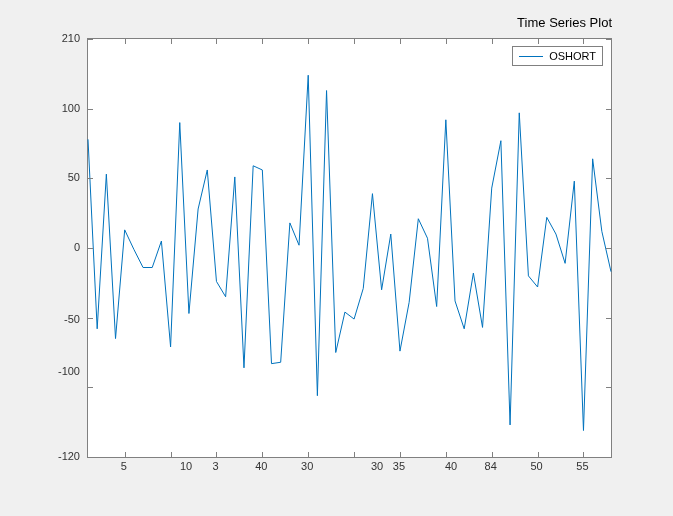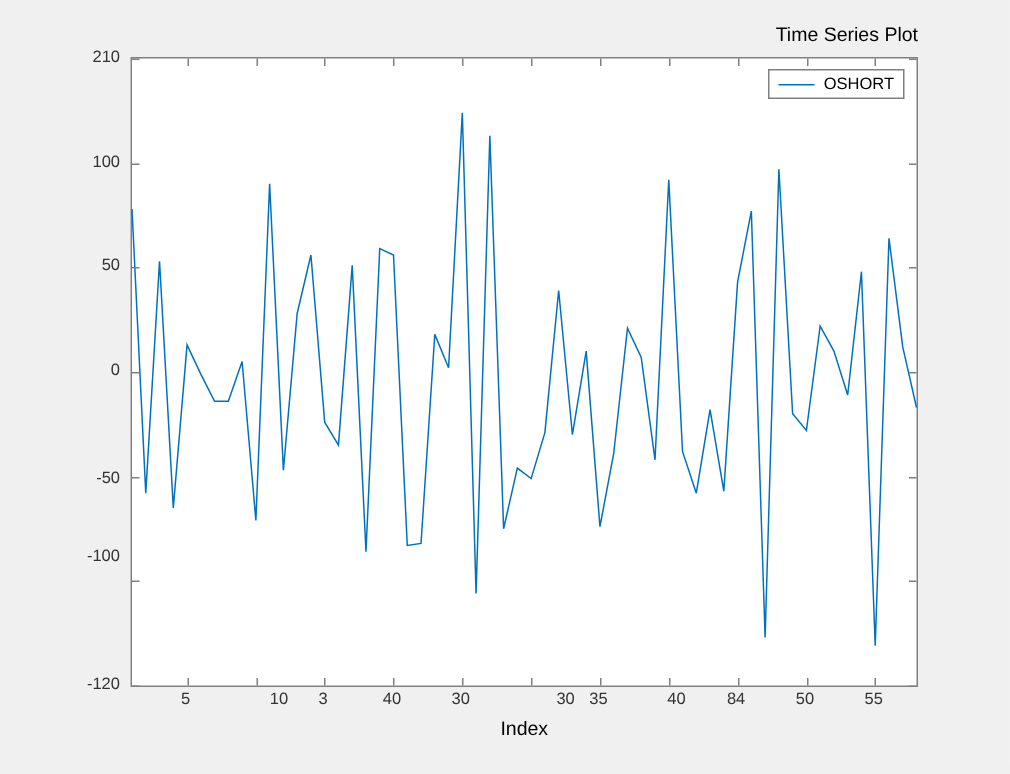--- a/index.html
+++ b/index.html
@@ -161,21 +161,20 @@
       <div class="tick-mark-x-t" style="left: 449.596px;"></div>
       <div class="tick-mark-x" style="left: 495.474px;"></div>
       <div class="tick-mark-x-t" style="left: 495.474px;"></div>
     </div>
 
   <div class="legend">
     <span class="legend-line"></span>
     <span>OSHORT</span>
   </div>
 
-  <div class="xlabel">Index</div>
 <div class="ytick" style="top: 456px;">-120</div>
     <div class="ytick" style="top: 371px;">-100</div>
     <div class="ytick" style="top: 319px;">-50</div>
     <div class="ytick" style="top: 247px;">0</div>
     <div class="ytick" style="top: 177.333px;">50</div>
     <div class="ytick" style="top: 107.667px;">100</div>
     <div class="ytick" style="top: 38px;">210</div>
     <div class="xtick" style="left: 123.702px;">5</div>
     <div class="xtick" style="left: 186px;">10</div>
     <div class="xtick" style="left: 215.456px;">3</div>

